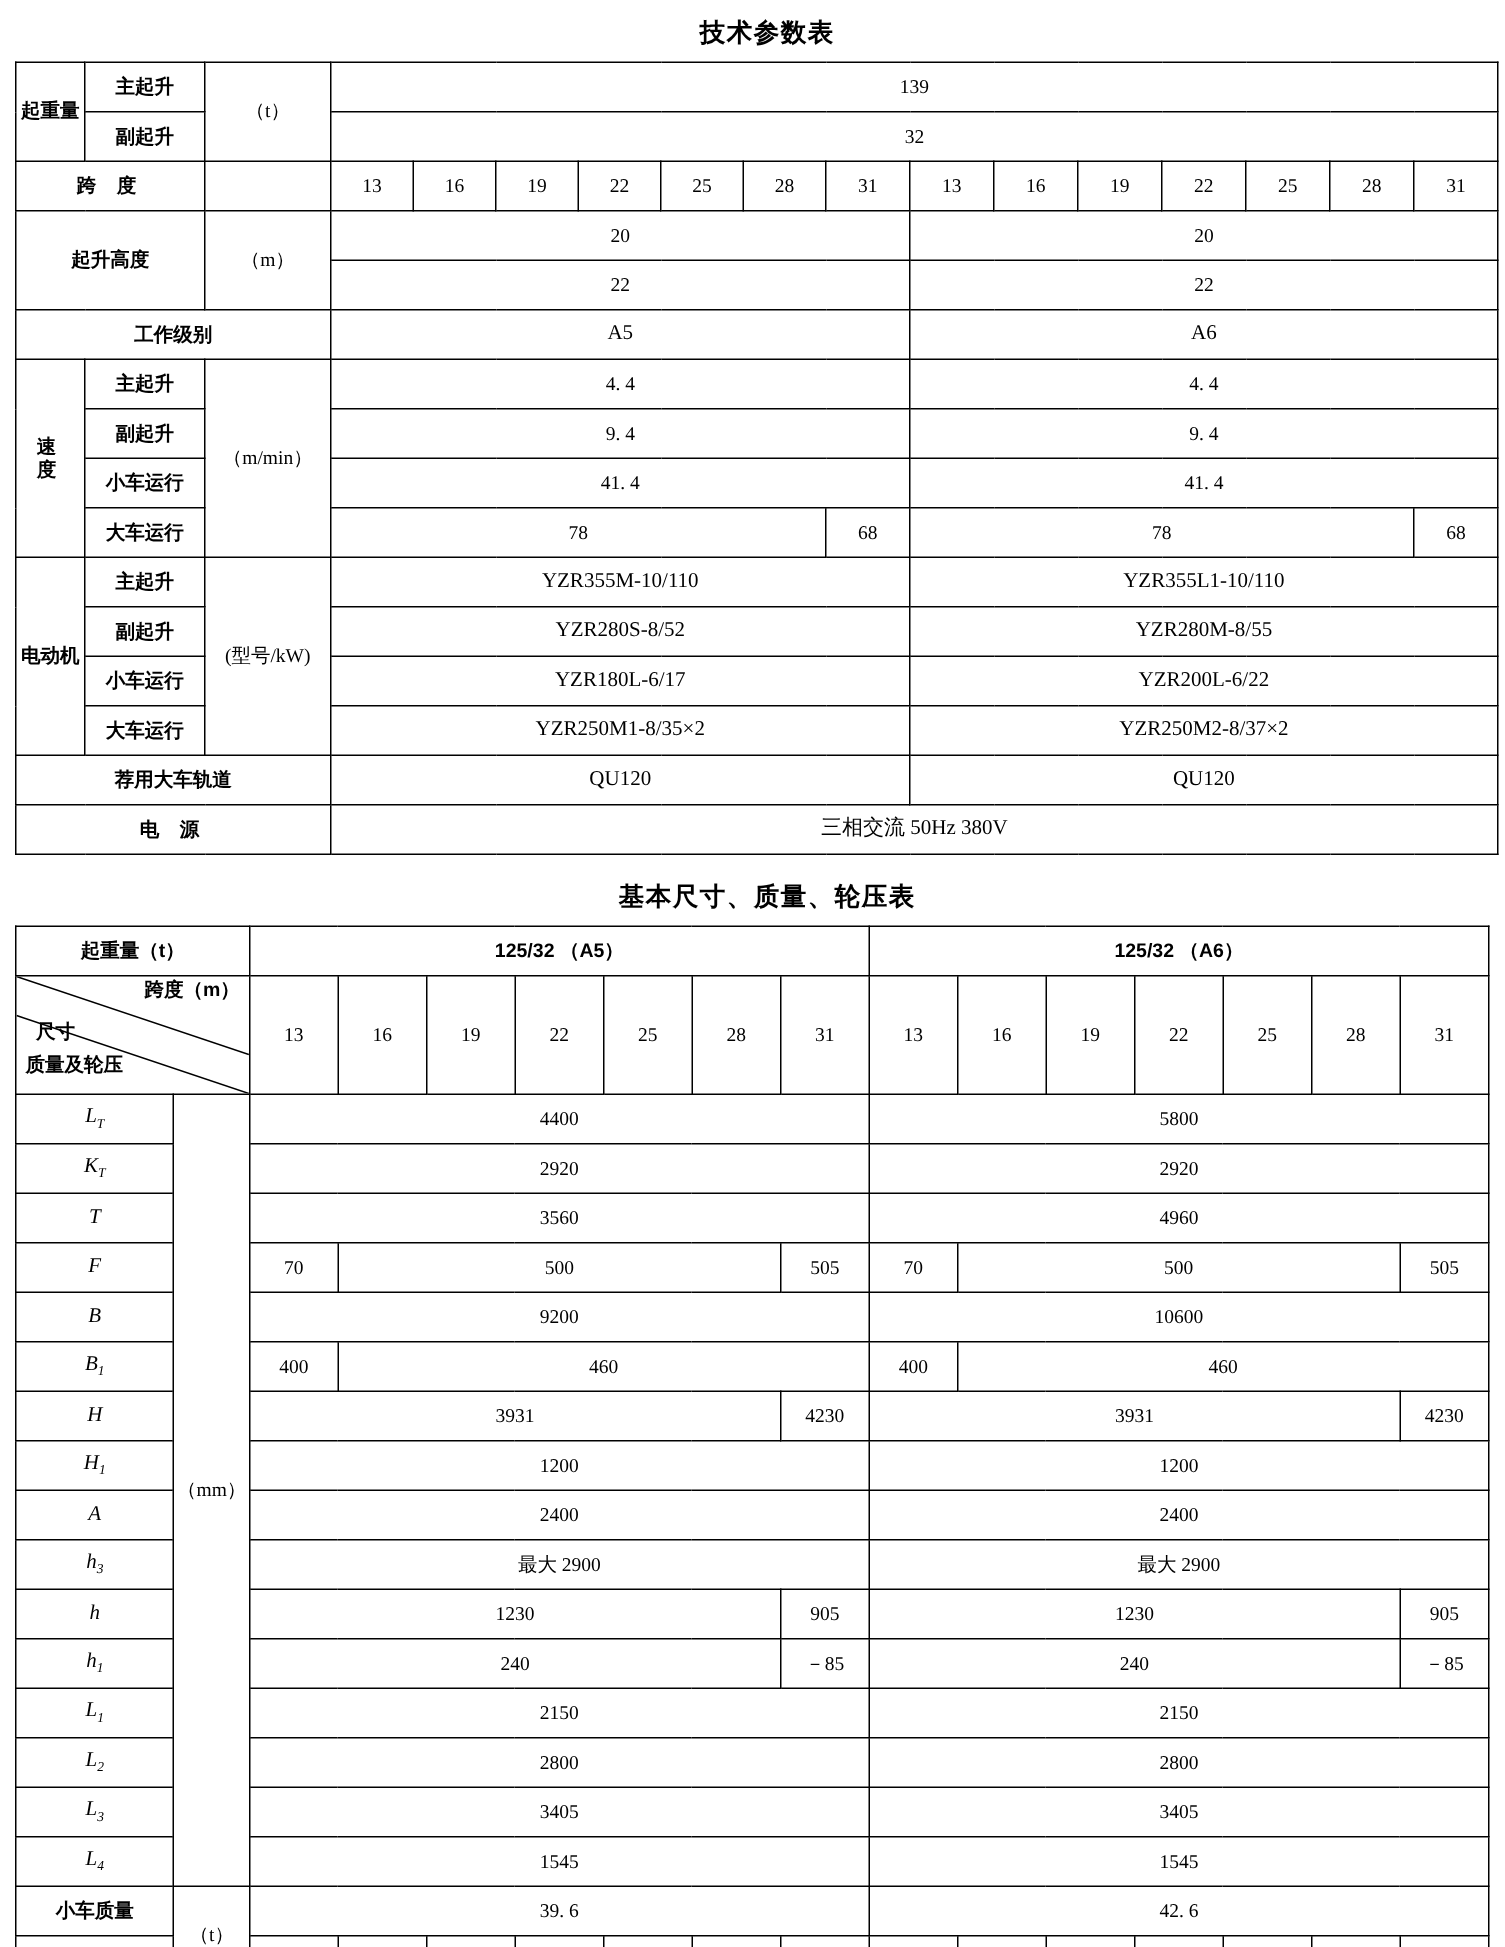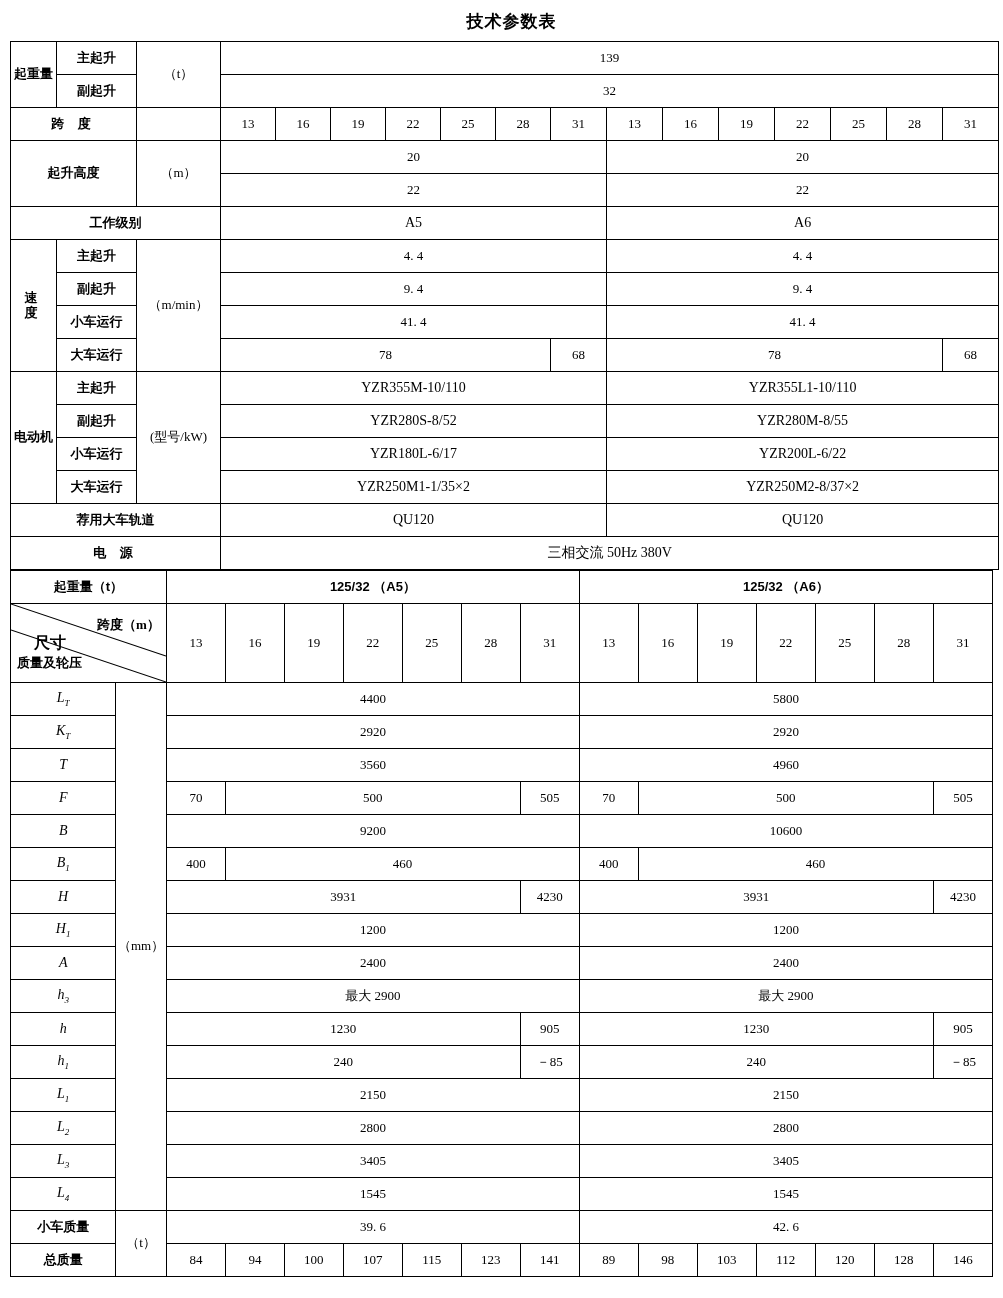--- a/index.html
+++ b/index.html
@@ -44,22 +44,22 @@
   .modelcell{font-size:14px;margin-left:28px;}
   .sub{vertical-align:sub;font-size:9px;}
   .diag{
     position:relative;
     height:78px;
     padding:0;
   }
   .diag .ln{
     position:absolute;left:0;top:0;width:100%;height:100%;
   }
-  .diag .t1{position:absolute;right:6px;top:14px;font-weight:bold;font-size:13px;font-family:Liberation Serif, serif;}
-  .diag .t2{position:absolute;left:23px;top:30px;font-weight:bold;font-size:16px;font-family:"Liberation Sans","DejaVu Sans",sans-serif;}
+  .diag .t1{position:absolute;right:6px;top:2px;font-weight:bold;font-size:13px;font-family:Liberation Sans, sans-serif;}
+  .diag .t2{position:absolute;left:13px;top:30px;font-weight:bold;font-size:13px;font-family:"Liberation Sans","DejaVu Sans",sans-serif;}
   .diag .t3{position:absolute;left:6px;top:52px;font-weight:bold;font-size:13px;font-family:"Liberation Sans","DejaVu Sans",sans-serif;}
   .rowlbl{font-weight:bold;font-family:"Liberation Sans","DejaVu Sans",sans-serif;}
   .ital{font-style:italic;font-family:"Liberation Serif","DejaVu Serif",serif;font-size:14px;}
 </style>
 </head>
 <body>
 
 <div class="page">
 
   <div class="title" id="title1">技术参数表</div>
@@ -169,36 +169,37 @@
         <td colspan="7" class="modelcell">YZR280S-8/52</td>
         <td colspan="7" class="modelcell">YZR280M-8/55</td>
       </tr>
       <tr>
         <td class="lbl">小车运行</td>
         <td colspan="7" class="modelcell">YZR180L-6/17</td>
         <td colspan="7" class="modelcell">YZR200L-6/22</td>
       </tr>
       <tr>
         <td class="lbl">大车运行</td>
-        <td colspan="7" class="modelcell">YZR250M1-1/35×2</td>
+        <td colspan="7" class="modelcell">YZR250M1-8/35×2</td>
         <td colspan="7" class="modelcell">YZR250M2-8/37×2</td>
       </tr>
 
       <tr>
         <td colspan="3" class="lbl">荐用大车轨道</td>
         <td colspan="7" class="modelcell">QU120</td>
         <td colspan="7" class="modelcell">QU120</td>
       </tr>
       <tr>
         <td colspan="3" class="lbl lbl-sp">电 源</td>
         <td colspan="14" class="modelcell">三相交流  50Hz  380V</td>
       </tr>
     </tbody>
   </table>
 
+  <div class="title" id="title2">基本尺寸、质量、轮压表</div>
 
   <table>
     <colgroup>
       <col style="width:100px">
         <col style="width:48px">
       <col style="width:56px">
         <col style="width:56px">
         <col style="width:56px">
         <col style="width:56px">
         <col style="width:56px">

